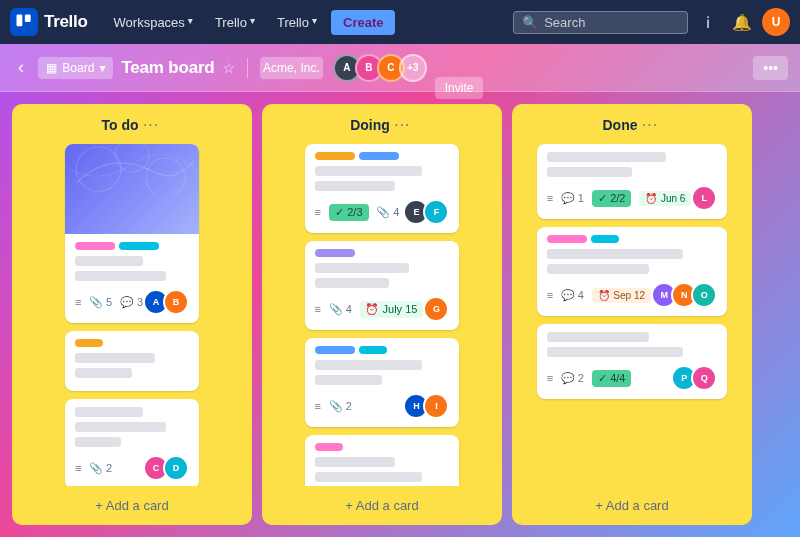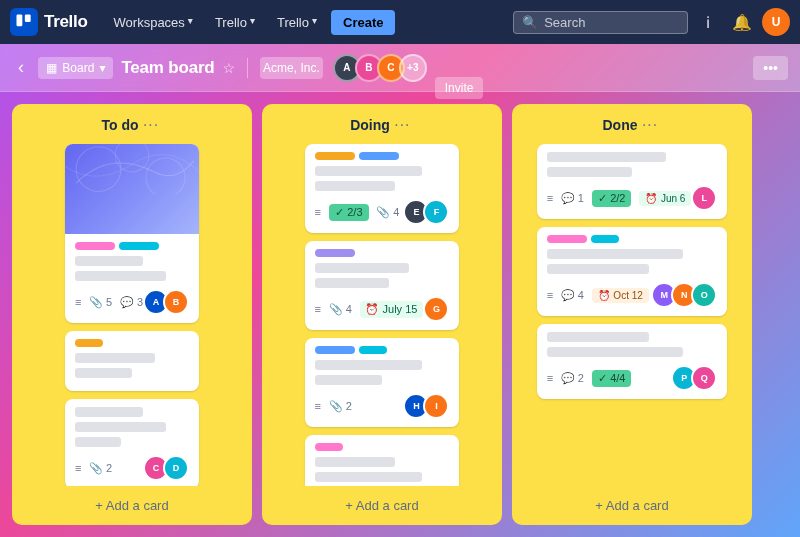--- a/index.html
+++ b/index.html
@@ -51,21 +51,21 @@
       cursor: pointer;
       padding: 4px 8px;
       border-radius: 4px;
       display: flex;
       gap: 3px;
       white-space: nowrap;
     }
     .nav-chevron { font-size: 10px; }
     .create-btn {
       background: #579dff;
-      color: #000000;
+      color: #701a75;
       font-weight: 600;
       font-size: 13px;
       border: none;
       border-radius: 4px;
       padding: 5px 12px;
       cursor: pointer;
     }
     .search-bar {
       display: flex;
       align-items: center;
@@ -683,21 +683,21 @@
           <div class="card-meta">
             <span class="card-meta-item">
               <span class="card-meta-icon">≡</span>
             </span>
             <span class="card-meta-item">
               <span class="card-meta-icon">💬</span>
               <span>4</span>
             </span>
             <span class="card-meta-item badge" style="background:#fff0e0;color:#974f0c;font-size:10px;">
               <span>⏰</span>
-              <span>Oct 12</span>
+              <span>Sep 12</span>
             </span>
           </div>
           <div class="card-avatars">
             <div class="card-avatar av-purple">M</div>
             <div class="card-avatar av-orange">N</div>
             <div class="card-avatar av-teal">O</div>
           </div>
         </div>
       </div>
 

